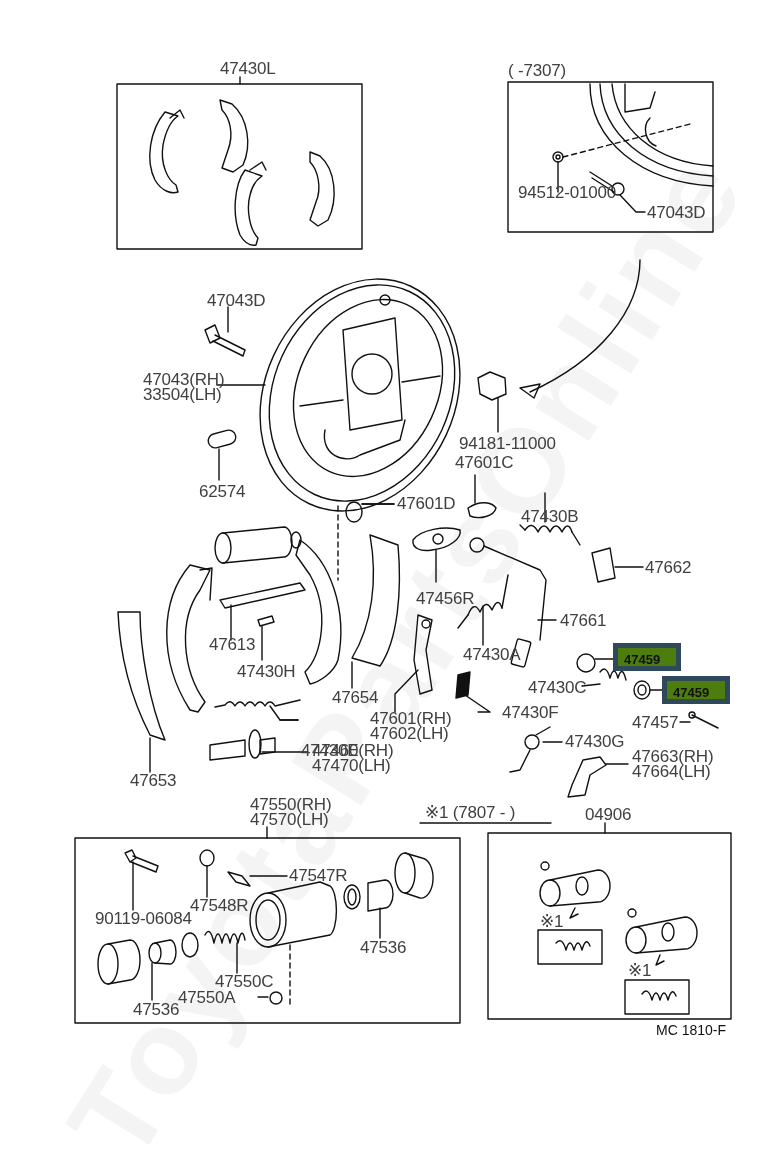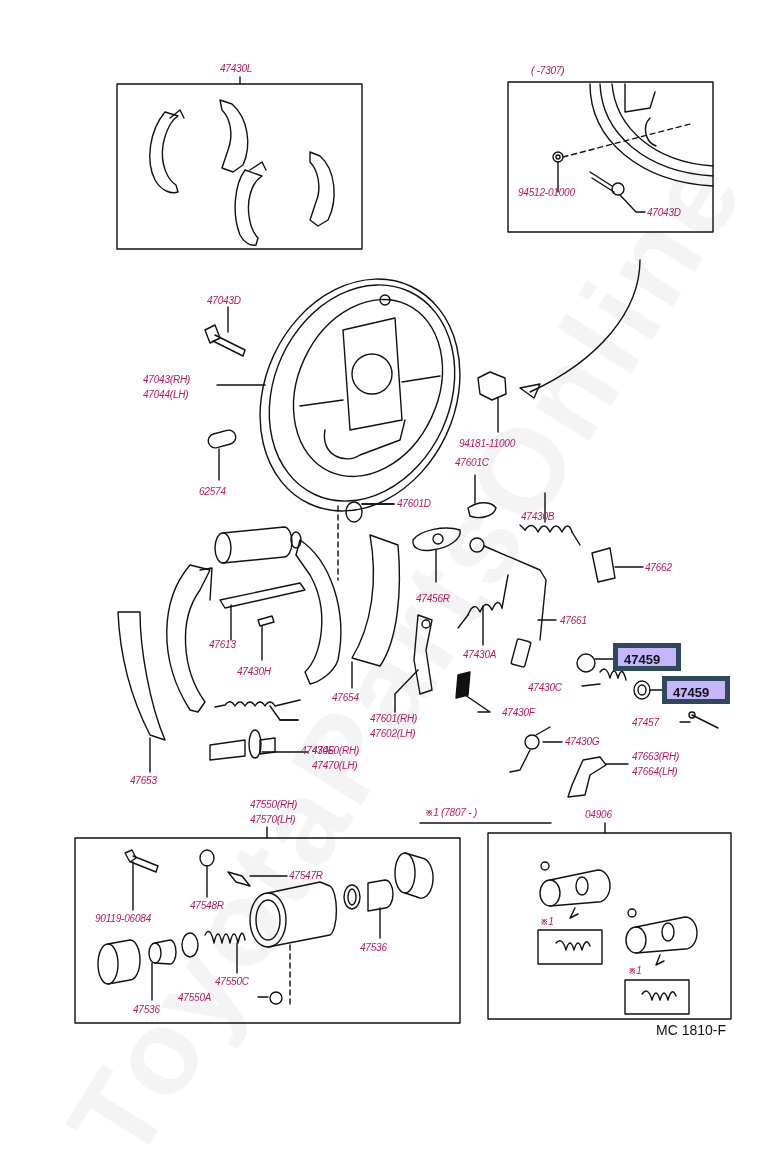--- a/index.html
+++ b/index.html
@@ -1,24 +1,24 @@
 <!DOCTYPE html>
 <html><head>
 <meta charset="utf-8">
 <style>
   html, body { margin: 0; padding: 0; background: #ffffff; }
   body { width: 776px; height: 1152px; position: relative; overflow: hidden;
          font-family: "Liberation Sans", "DejaVu Sans", sans-serif; color: #111; }
   #stage { position: absolute; left: 0; top: 0; width: 776px; height: 1152px; }
   svg { position: absolute; left: 0; top: 0; }
-  .lbl { position: absolute; font-size: 10px; line-height: 14px; white-space: nowrap; color: #be185d;
-         letter-spacing: -0.2px; font-style: italic; }
+  .lbl { position: absolute; font-size: 17px; line-height: 14px; white-space: nowrap; color: #404040;
+         letter-spacing: -0.2px; }
   .lbl.two { line-height: 15px; }
   .lbl .sub { display: block; }
-  .hl { position: absolute; border: 5px solid #2e4a5a; box-sizing: border-box; background: #c4b5fd; }
+  .hl { position: absolute; border: 5px solid #2e4a5a; box-sizing: border-box; background: #4d7c0f; }
   .hl span { position: absolute; left: 6px; top: 4px; font-size: 13px; font-weight: 700; white-space: nowrap; }
   .footer { position: absolute; font-size: 14px; }
   .watermark { position: absolute; font-size: 120px; font-weight: 700; color: rgba(0,0,0,0.045);
                transform: rotate(-58deg); transform-origin: left top; left: 40px; top: 1110px; white-space: nowrap;
                pointer-events: none; letter-spacing: 6px; }
 </style>
 </head>
 <body>
 
 <div id="stage">
@@ -288,36 +288,36 @@
     <rect x="625" y="980" width="64" height="34"></rect>
     <g>
       <path d="M642 994 Q648 986 652 1000 Q656 986 660 1000 Q664 986 668 1000 Q672 986 676 996"></path>
     </g>
 
     <line x1="362" y1="504" x2="394" y2="504"></line>
     <line x1="280" y1="720" x2="298" y2="720"></line>
   </svg>
 
   <div class="lbl" style="left:220px; top:62px;">47430L</div>
-  <div class="lbl" style="left:508px; top:64px;margin-left:23px;">(        -7307)</div>
+  <div class="lbl" style="left:508px; top:64px;">(        -7307)</div>
   <div class="lbl two" style="left:250px; top:797px;">
     <span class="sub">47550(RH)</span>
     <span class="sub">47570(LH)</span>
   </div>
   <div class="lbl" style="left:425px; top:806px;">※1  (7807 -        )</div>
   <div class="lbl" style="left:585px; top:808px;">04906</div>
   <div class="lbl" style="left:540px; top:915px;">※1</div>
   <div class="lbl" style="left:628px; top:964px;">※1</div>
 
   <div class="lbl" style="left:518px; top:186px;">94512-01000</div>
   <div class="lbl" style="left:647px; top:206px;">47043D</div>
   <div class="lbl" style="left:207px; top:294px;">47043D</div>
   <div class="lbl two" style="left:143px; top:372px;">
     <span class="sub">47043(RH)</span>
-    <span class="sub">47044(LH)</span>
+    <span class="sub">33504(LH)</span>
   </div>
   <div class="lbl" style="left:199px; top:485px;">62574</div>
   <div class="lbl" style="left:459px; top:437px;">94181-11000</div>
   <div class="lbl" style="left:455px; top:456px;">47601C</div>
   <div class="lbl" style="left:397px; top:497px;">47601D</div>
   <div class="lbl" style="left:521px; top:510px;">47430B</div>
   <div class="lbl" style="left:645px; top:561px;">47662</div>
   <div class="lbl" style="left:416px; top:556px;margin-top:36px;">47456R</div>
   <div class="lbl" style="left:560px; top:614px;">47661</div>
   <div class="lbl" style="left:463px; top:648px;">47430A</div>

